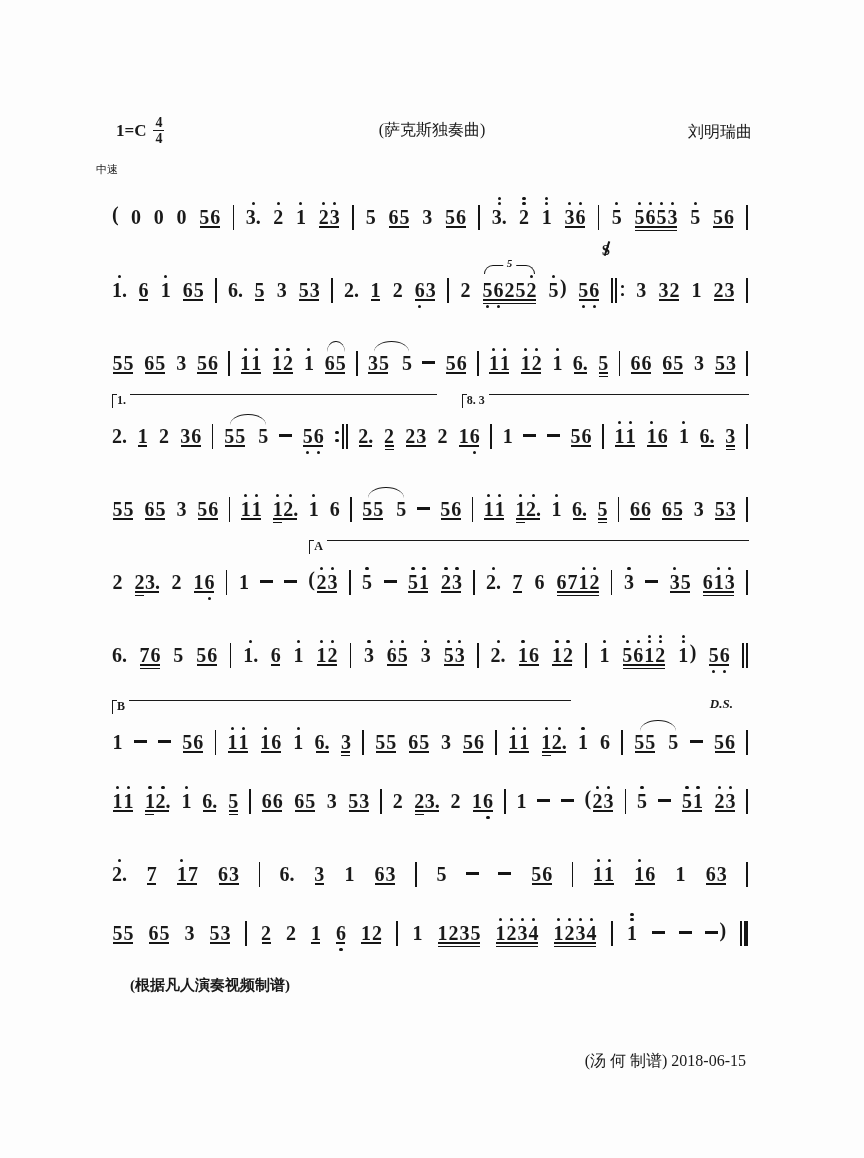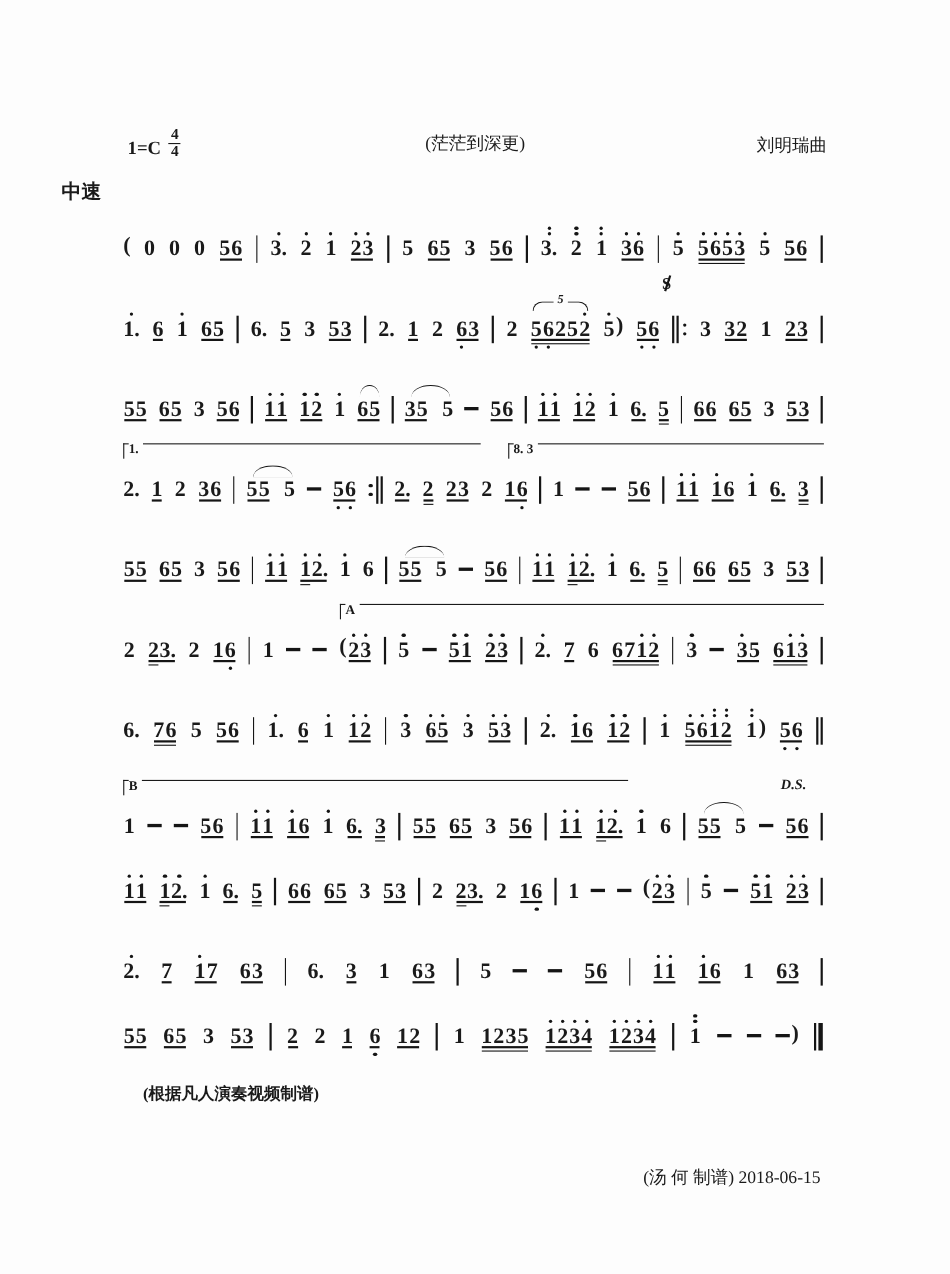--- a/index.html
+++ b/index.html
@@ -2,27 +2,27 @@
 <html><head>
 <meta charset="utf-8">
 <style>
   html,body{margin:0;padding:0;background:#e9e9e9;}
   .page{position:relative;width:864px;height:1158px;margin:0 auto;background:#fdfdfd;color:#1a1a1a;
         font-family:"Liberation Serif","DejaVu Serif",serif;overflow:hidden;box-sizing:border-box;
         padding-top:86px;}
   
   .title{text-align:center;font-size:31px;font-weight:700;letter-spacing:10px;}
   .meta{position:relative;height:52px;margin-top:22px;font-weight:700;}
-  .keysig{position:absolute;left:116px;top:8px;font-size:17px;display:inline-flex;align-items:flex-end;}
+  .keysig{position:absolute;left:116px;top:8px;font-size:17px;display:inline-flex;align-items:center;}
   .meter{display:inline-flex;flex-direction:column;align-items:center;font-size:14px;line-height:13px;margin-left:7px;}
   .meter .up{border-bottom:1.6px solid #1a1a1a;padding:0 2px 1px;}
   .meter .dn{padding-top:1px;}
   .subtitle{position:absolute;left:0;right:0;top:12px;text-align:center;font-size:16px;font-weight:400;}
   .composer{position:absolute;right:112px;top:14px;font-size:16px;font-weight:400;}
-  .tempo{margin:2px 0 10px 56px;font-size:18px;font-weight:700;}
+  .tempo{margin:2px 0 10px 96px;font-size:11px;font-weight:400;}
   
   .score{padding:0 116px 0 112px;}
   .score-line{position:relative;margin-bottom:16px;padding-top:5px;}
   .score-line.has-ov{padding-top:19px;}
   .note-row{display:flex;justify-content:space-between;align-items:flex-start;}
   .unit{position:relative;display:inline-flex;align-items:flex-start;}
   .ch{position:relative;display:inline-flex;flex-direction:column;align-items:center;min-width:11px;}
   .above{height:13px;display:flex;flex-direction:column;justify-content:flex-end;align-items:center;row-gap:1.5px;padding-bottom:1.5px;}
   .below{height:12px;display:flex;flex-direction:column;align-items:center;padding-top:4.5px;}
   .dt{width:3.2px;height:3.2px;border-radius:50%;background:#151515;display:block;}
@@ -59,21 +59,21 @@
 
 <div class="page">
   <div class="meta">
     <span class="keysig">
       <span>1=C</span>
       <span class="meter">
         <span class="up">4</span>
         <span class="dn">4</span>
       </span>
     </span>
-    <span class="subtitle">(茫茫到深更)</span>
+    <span class="subtitle">(萨克斯独奏曲)</span>
     <span class="composer">刘明瑞曲</span>
   </div>
   <div class="tempo">中速</div>
 
   <div class="score" id="score">
       <div class="score-line">
         <div class="note-row">
           <span class="glyph">(</span>
           <span class="unit">
             <span class="ch">

